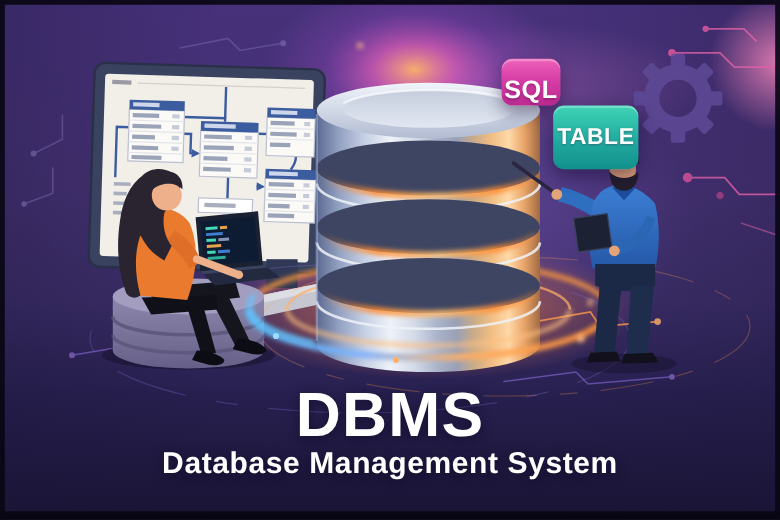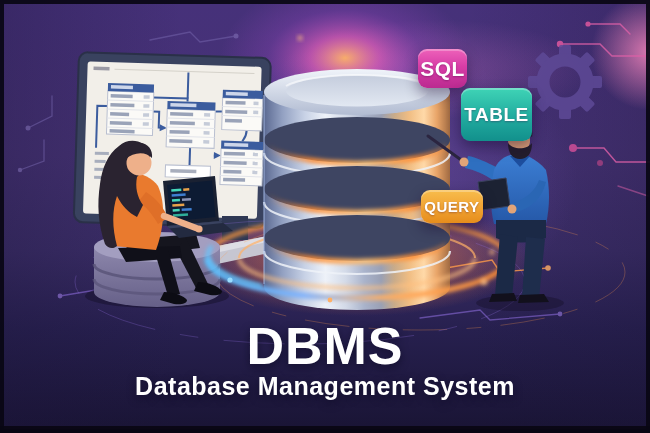--- a/index.html
+++ b/index.html
@@ -13,21 +13,21 @@
       linear-gradient(180deg,#46317a 0%,#453273 36%,#3a2d66 58%,#27204f 76%,#191434 100%);
   }
   .stage svg{position:absolute;left:0;top:0;}
   .badge{
     position:absolute;display:flex;align-items:center;justify-content:center;
     color:#fff;font-weight:800;border-radius:9px;letter-spacing:.5px;
     box-shadow:0 6px 14px rgba(25,8,48,.45), inset 0 2px 0 rgba(255,255,255,.28);
     text-shadow:0 1px 2px rgba(60,10,60,.35);
   }
   .badge-sql{left:418px;top:49px;width:49px;height:39px;font-size:21px;
-    background:linear-gradient(180deg,#ee62ba 0%,#d73da6 45%,#bb2a90 100%);}
+    background:linear-gradient(180deg,#ee62ba 0%,#d73da6 45%,#bb2a90 100%);align-items:flex-end;}
   .badge-table{left:461px;top:88px;width:71px;height:53px;font-size:19px;
     background:linear-gradient(180deg,#3fd4b6 0%,#21ab9f 55%,#12908c 100%);}
   .badge-query{left:421px;top:190px;width:62px;height:33px;font-size:15px;
     background:linear-gradient(180deg,#f8bd4d 0%,#f0a232 55%,#e68d1c 100%);}
   .heading{
     position:absolute;left:0;width:100%;text-align:center;color:#fff;
     text-shadow:0 3px 9px rgba(10,8,30,.6);
   }
   .heading-title{top:316px;font-size:52px;font-weight:800;letter-spacing:1px;}
   .heading-subtitle{top:372px;font-size:25px;font-weight:700;letter-spacing:.5px;}
@@ -403,21 +403,18 @@
     <path d="M520,295 L544,294 L549,302 L518,303 Z" fill="#12101c"></path>
   </g>
 </svg>
 
 <div class="badge badge-sql">
   <span>SQL</span>
 </div>
 <div class="badge badge-table">
   <span>TABLE</span>
 </div>
-<div class="badge badge-query">
-  <span>QUERY</span>
-</div>
 
 <div class="heading heading-title">DBMS</div>
 <div class="heading heading-subtitle">Database Management System</div>
 
 <div class="frame"></div>
 </div>
 
 </body></html>

